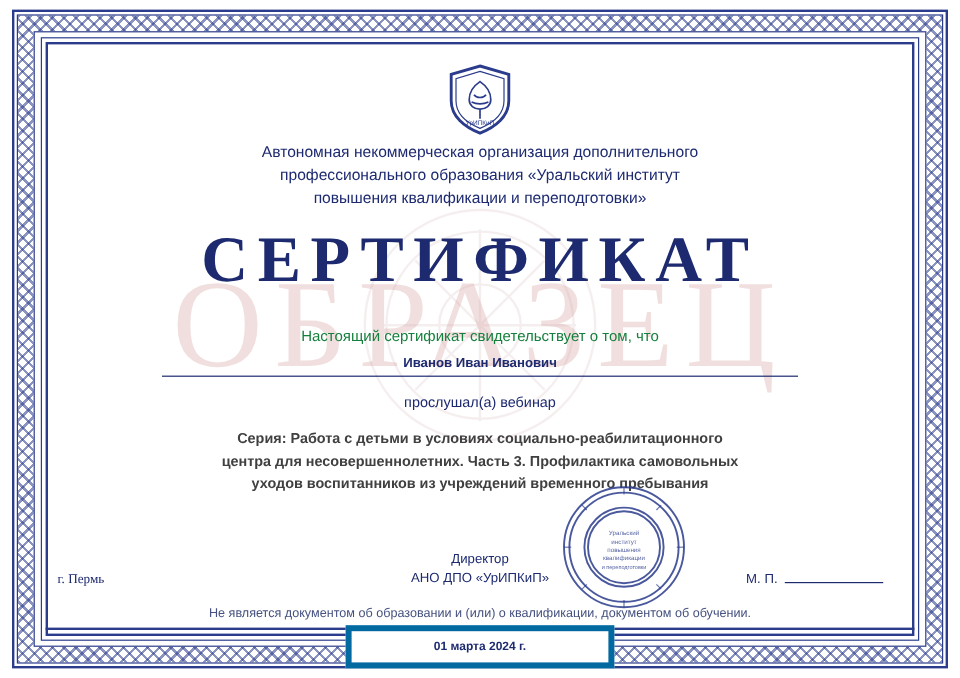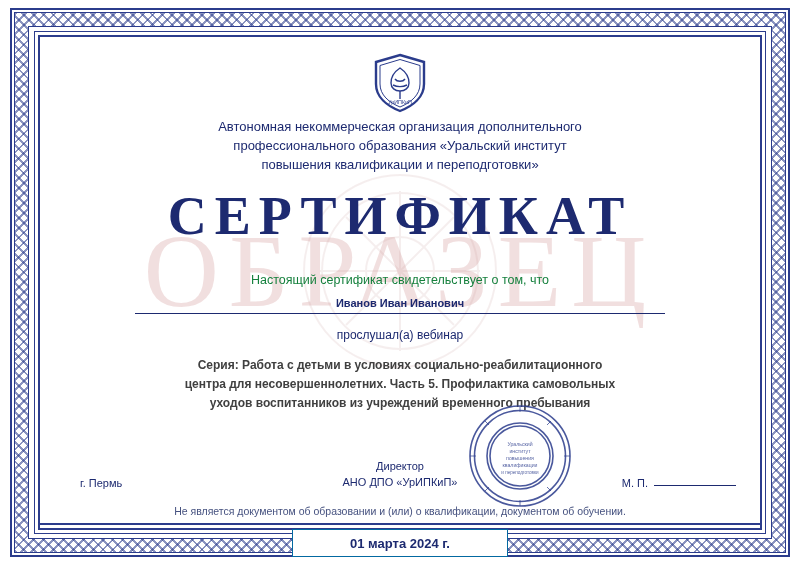--- a/index.html
+++ b/index.html
@@ -188,24 +188,25 @@
   
   .sign-row {
     position: absolute;
     left: 48px;
     right: 48px;
     bottom: 76px;
     height: 40px;
   }
   .city {
     position: absolute;
-    left: 32px;
+    left: 0;
     bottom: 0;
     font-size: 11px;
     color: #1d2a70;
+    font-family: Liberation Serif, serif;
   }
   .director {
     position: absolute;
     left: 50%;
     transform: translateX(-50%);
     bottom: -2px;
     font-size: 11px;
     line-height: 1.45;
     color: #1d2a70;
     text-align: center;
@@ -246,26 +247,26 @@
     border-top: 2px solid #2b3c8c;
   }
 
   .date-box {
     position: absolute;
     left: 50%;
     transform: translateX(-50%);
     bottom: 8px;
     width: 214px;
     height: 26px;
-    border: 1px solid #0369a1;
+    border: 5px solid #0369a1;
     background: #ffffff;
     display: flex;
     align-items: center;
     justify-content: center;
-    font-size: 13px;
+    font-size: 10px;
     font-weight: 700;
     color: #1d2a70;
   }
 </style>
 </head>
 <body>
 
 <div class="page">
 
   <div class="outer-frame"></div>
@@ -315,21 +316,21 @@
 
     <div class="name-block">
       <div class="recipient">Иванов Иван Иванович</div>
       <div class="name-rule"></div>
     </div>
 
     <div class="subtitle">прослушал(а) вебинар</div>
 
     <div class="course">
       <div>Серия: Работа с детьми в условиях социально-реабилитационного</div>
-      <div>центра для несовершеннолетних. Часть 5. Профилактика самовольных</div>
+      <div>центра для несовершеннолетних. Часть 3. Профилактика самовольных</div>
       <div>уходов воспитанников из учреждений временного пребывания</div>
     </div>
   </div>
 
   <div class="stamp">
     <svg width="108" height="108" viewBox="0 0 108 108">
       <g fill="none" stroke="#2b3c8c" stroke-width="1.6" opacity="0.85">
         <circle cx="54" cy="54" r="50"></circle>
         <circle cx="54" cy="54" r="45.5"></circle>
         <circle cx="54" cy="54" r="33"></circle>

